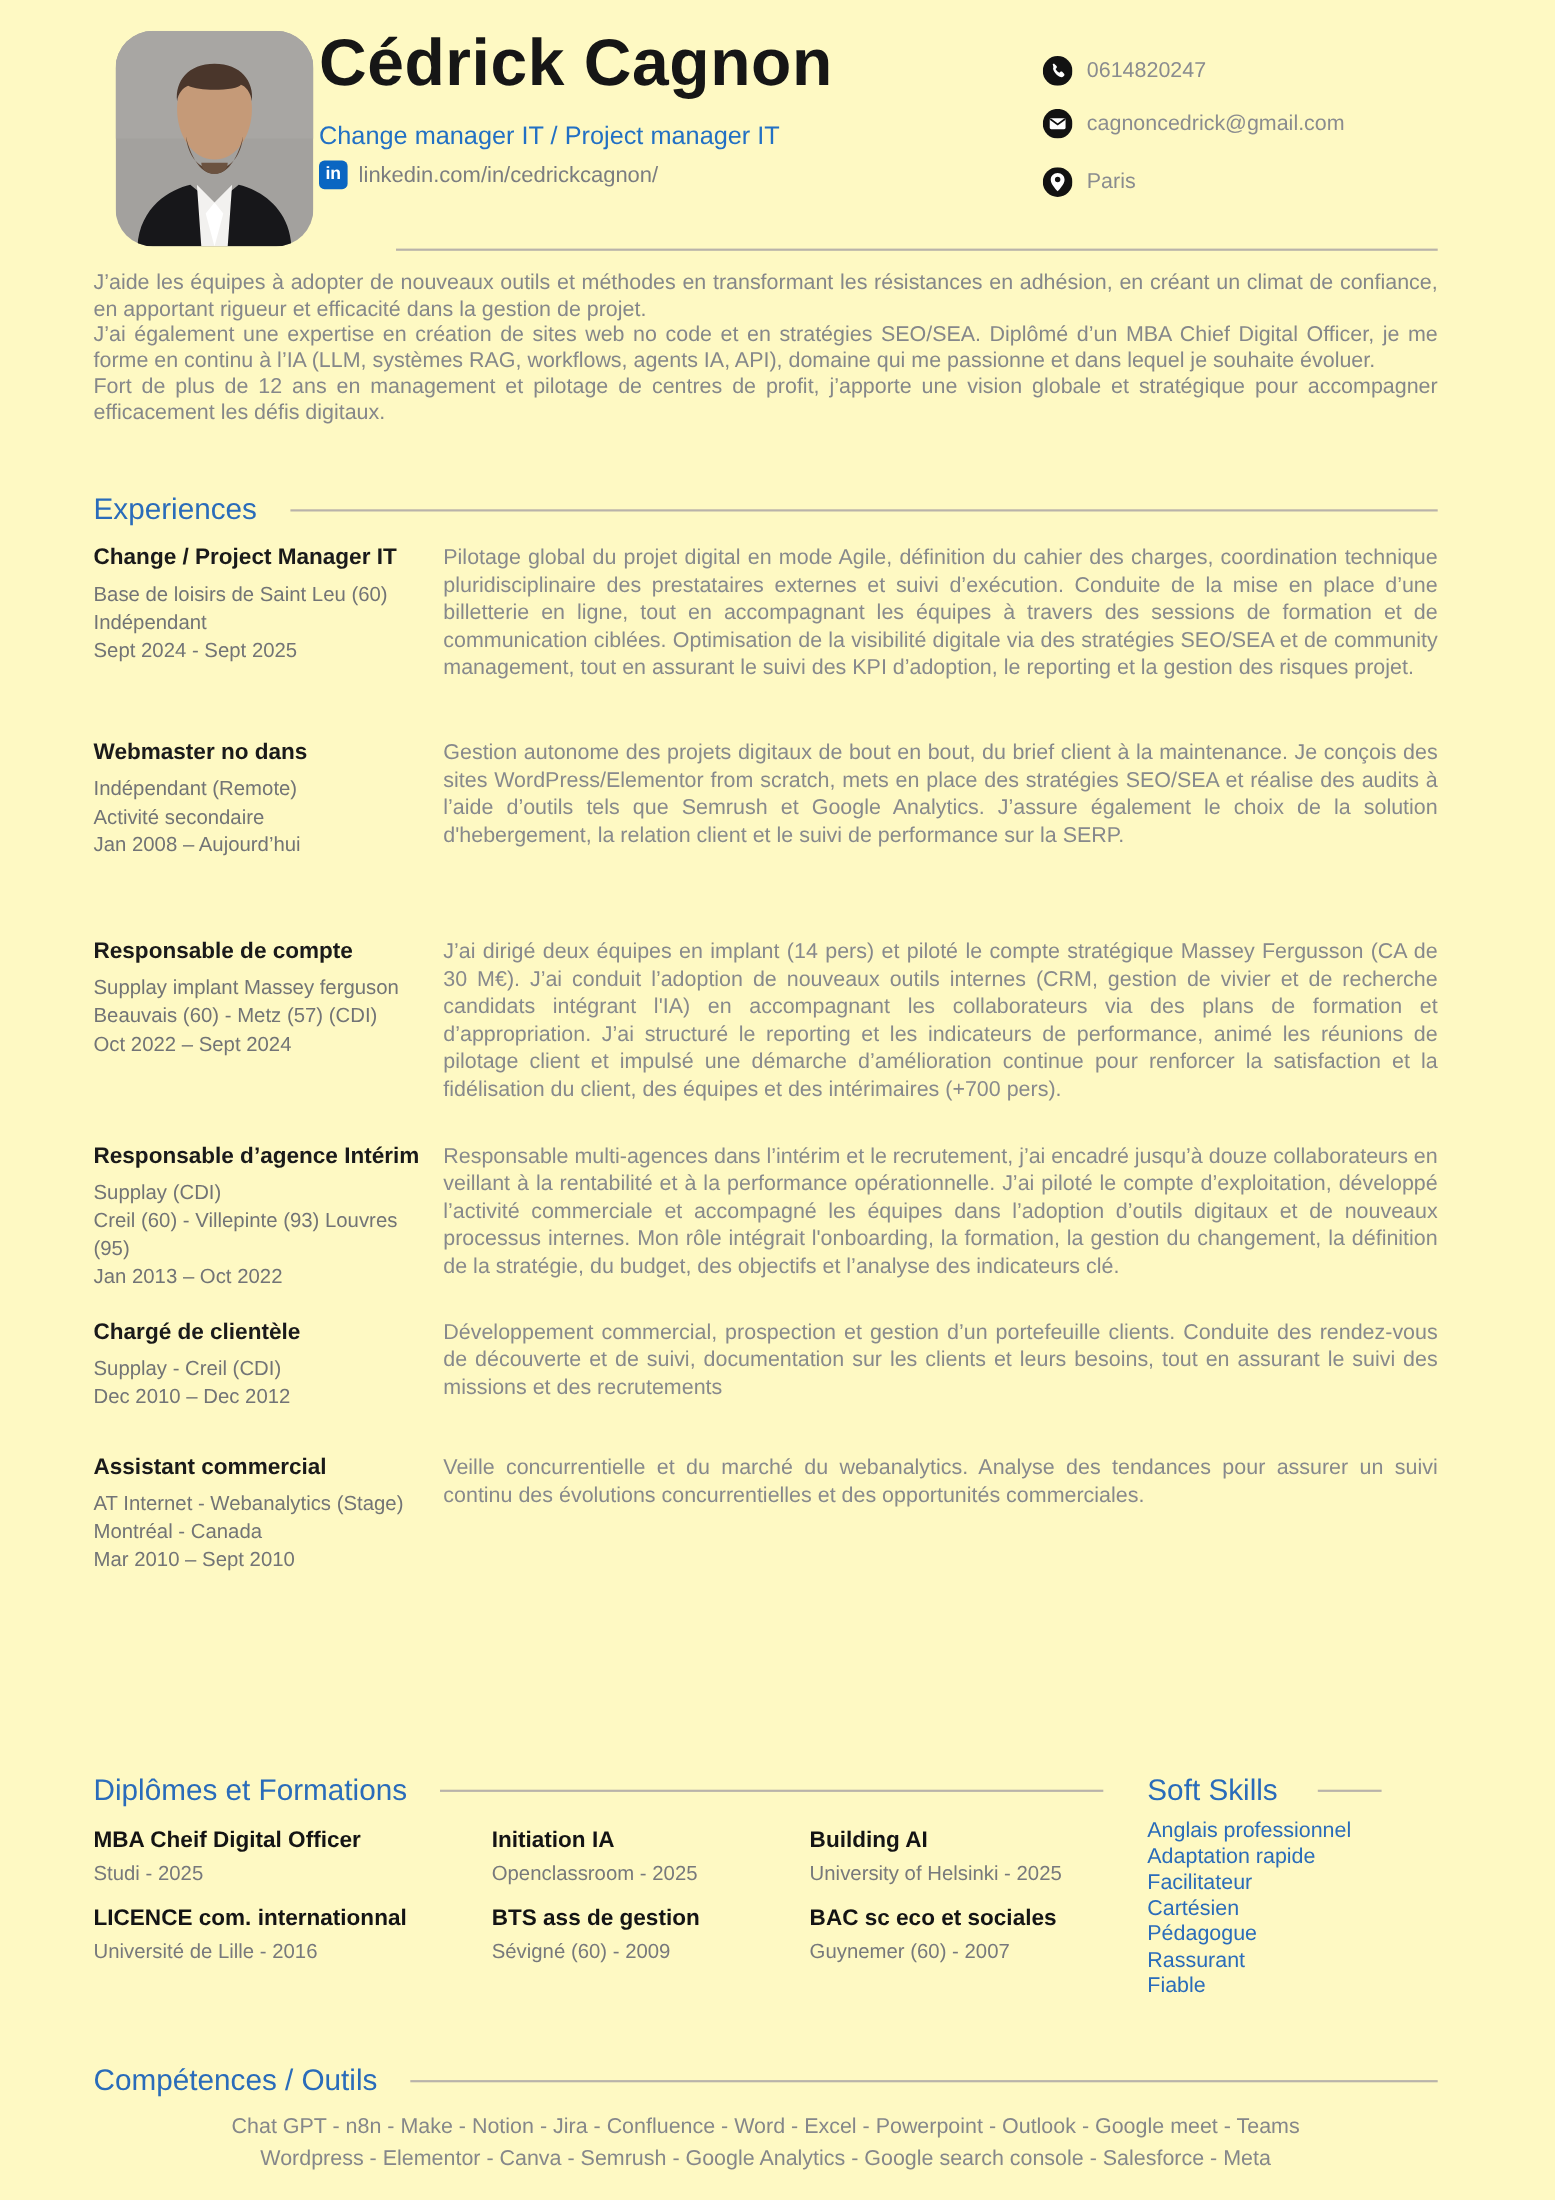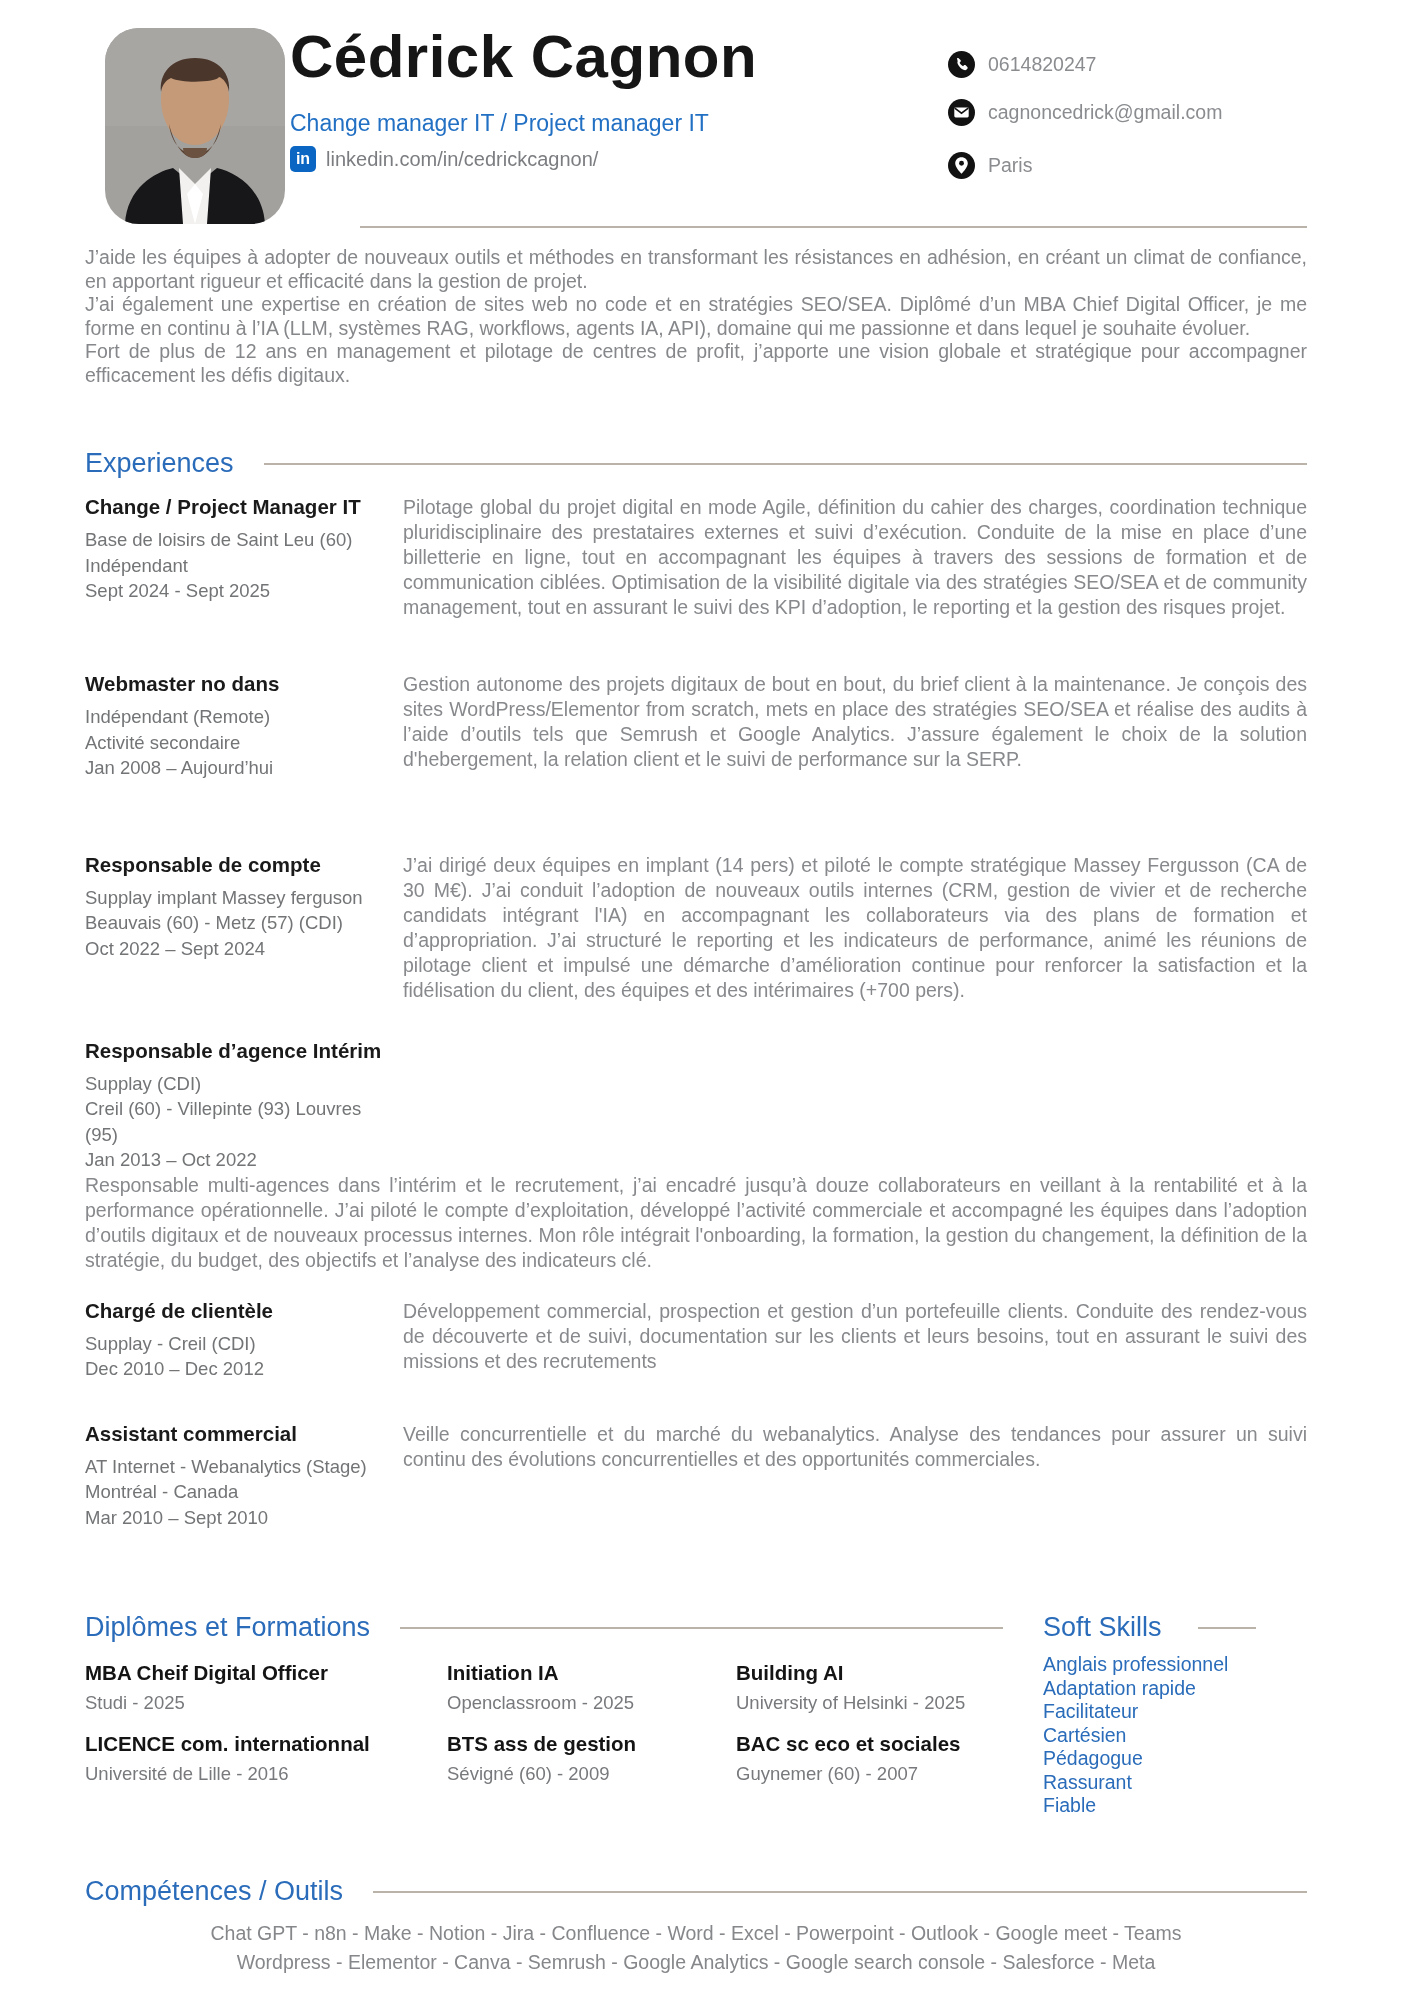--- a/index.html
+++ b/index.html
@@ -1,17 +1,17 @@
 <!DOCTYPE html>
 <html><head>
 <meta charset="utf-8">
 <style>
   html,body{margin:0;padding:0;background:#e8e8e8;}
   .page{
-    width:1414px;height:2000px;position:relative;background:#ffffff;
+    width:1414px;height:2000px;position:relative;background:#fef9c3;
     font-family:"Liberation Sans",sans-serif;overflow:hidden;margin:0 auto;
   }
   
   .photo{position:absolute;left:105px;top:28px;width:180px;height:196px;
     border-radius:34px;overflow:hidden;}
   .name{position:absolute;left:290px;top:22px;font-size:60px;font-weight:600;
     color:#161616;letter-spacing:0.5px;white-space:nowrap;}
   .subtitle{position:absolute;left:290px;top:110px;font-size:23px;color:#2270c4;
     font-weight:500;white-space:nowrap;}
   .li-row{position:absolute;left:290px;top:146px;display:flex;align-items:center;gap:10px;}
@@ -142,21 +142,21 @@
     <div class="xp" style="margin-top:72px;">
       <div class="xp-left">
         <div class="xp-title">Responsable de compte</div>
         <div class="xp-sub">Supplay implant Massey ferguson</div>
         <div class="xp-sub">Beauvais (60) - Metz (57) (CDI)</div>
         <div class="xp-sub">Oct 2022 – Sept 2024</div>
       </div>
       <div class="xp-desc">J’ai dirigé deux équipes en implant (14 pers) et piloté le compte stratégique Massey Fergusson (CA de 30 M€). J’ai conduit l’adoption de nouveaux outils internes (CRM, gestion de vivier et de recherche candidats intégrant l'IA) en accompagnant les collaborateurs via des plans de formation et d’appropriation. J’ai structuré le reporting et les indicateurs de performance, animé les réunions de pilotage client et impulsé une démarche d’amélioration continue pour renforcer la satisfaction et la fidélisation du client, des équipes et des intérimaires (+700 pers).</div>
     </div>
 
-    <div class="xp" style="margin-top:36px;flex-direction:column;">
+    <div class="xp" style="margin-top:36px;">
       <div class="xp-left">
         <div class="xp-title">Responsable d’agence Intérim</div>
         <div class="xp-sub">Supplay (CDI)</div>
         <div class="xp-sub">Creil (60) - Villepinte (93) Louvres (95)</div>
         <div class="xp-sub">Jan 2013 – Oct 2022</div>
       </div>
       <div class="xp-desc">Responsable multi-agences dans l’intérim et le recrutement, j’ai encadré jusqu’à douze collaborateurs en veillant à la rentabilité et à la performance opérationnelle. J’ai piloté le compte d’exploitation, développé l’activité commerciale et accompagné les équipes dans l’adoption d’outils digitaux et de nouveaux processus internes. Mon rôle intégrait l'onboarding, la formation, la gestion du changement, la définition de la stratégie, du budget, des objectifs et l’analyse des indicateurs clé.</div>
     </div>
 
     <div class="xp" style="margin-top:26px;">

